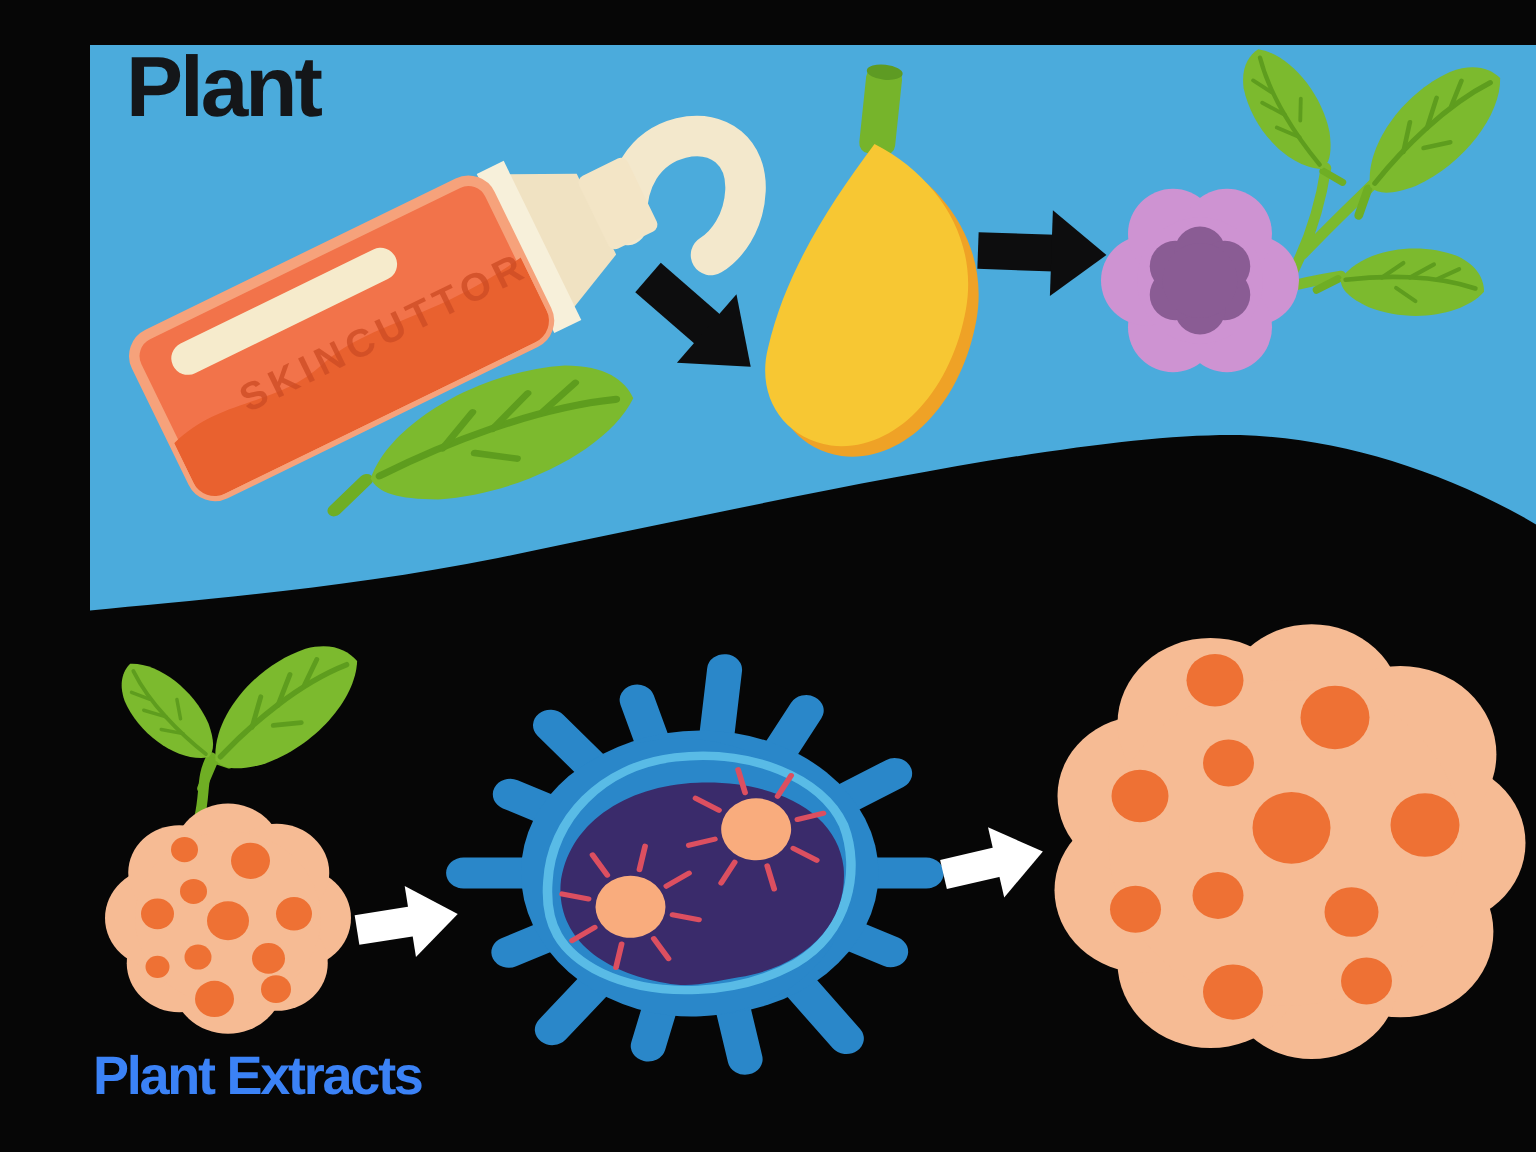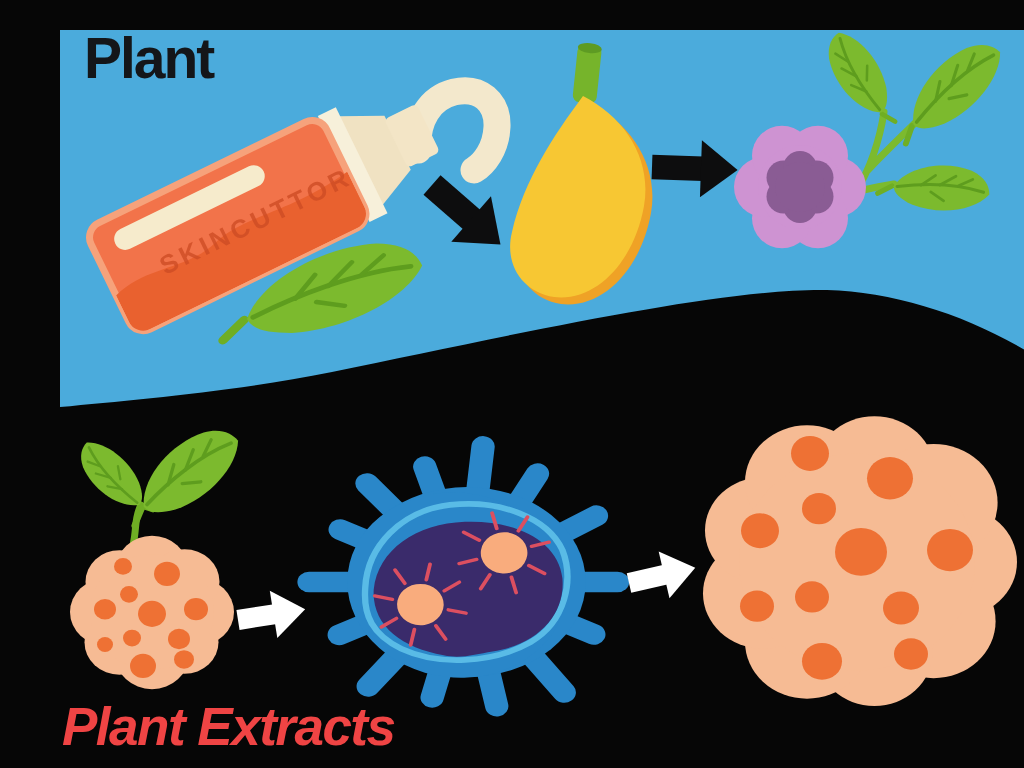--- a/index.html
+++ b/index.html
@@ -14,21 +14,21 @@
   .title{
     left:52px;top:34px;font-size:57px;line-height:.85;
     letter-spacing:-2px;color:#141619;
   }
   .title span{display:block;}
   .tube-label{
     left:104px;top:206px;width:240px;text-align:center;
     font-size:26px;letter-spacing:4px;color:rgba(205,76,36,.78);
     transform:rotate(-26deg);transform-origin:center;
   }
-  .label-light{font-size:53px;letter-spacing:-1.5px;color:#ef4444;font-style:italic;}
+  .label-light{font-size:36px;letter-spacing:-1.5px;color:#3b82f6;}
   .label-plant{left:30px;top:696px;}
   .label-skin{left:643px;top:700px;}
 </style>
 </head>
 <body>
 
 <div class="canvas">
 
 <svg width="1024" height="768" viewBox="0 0 1024 768">
   <defs>

